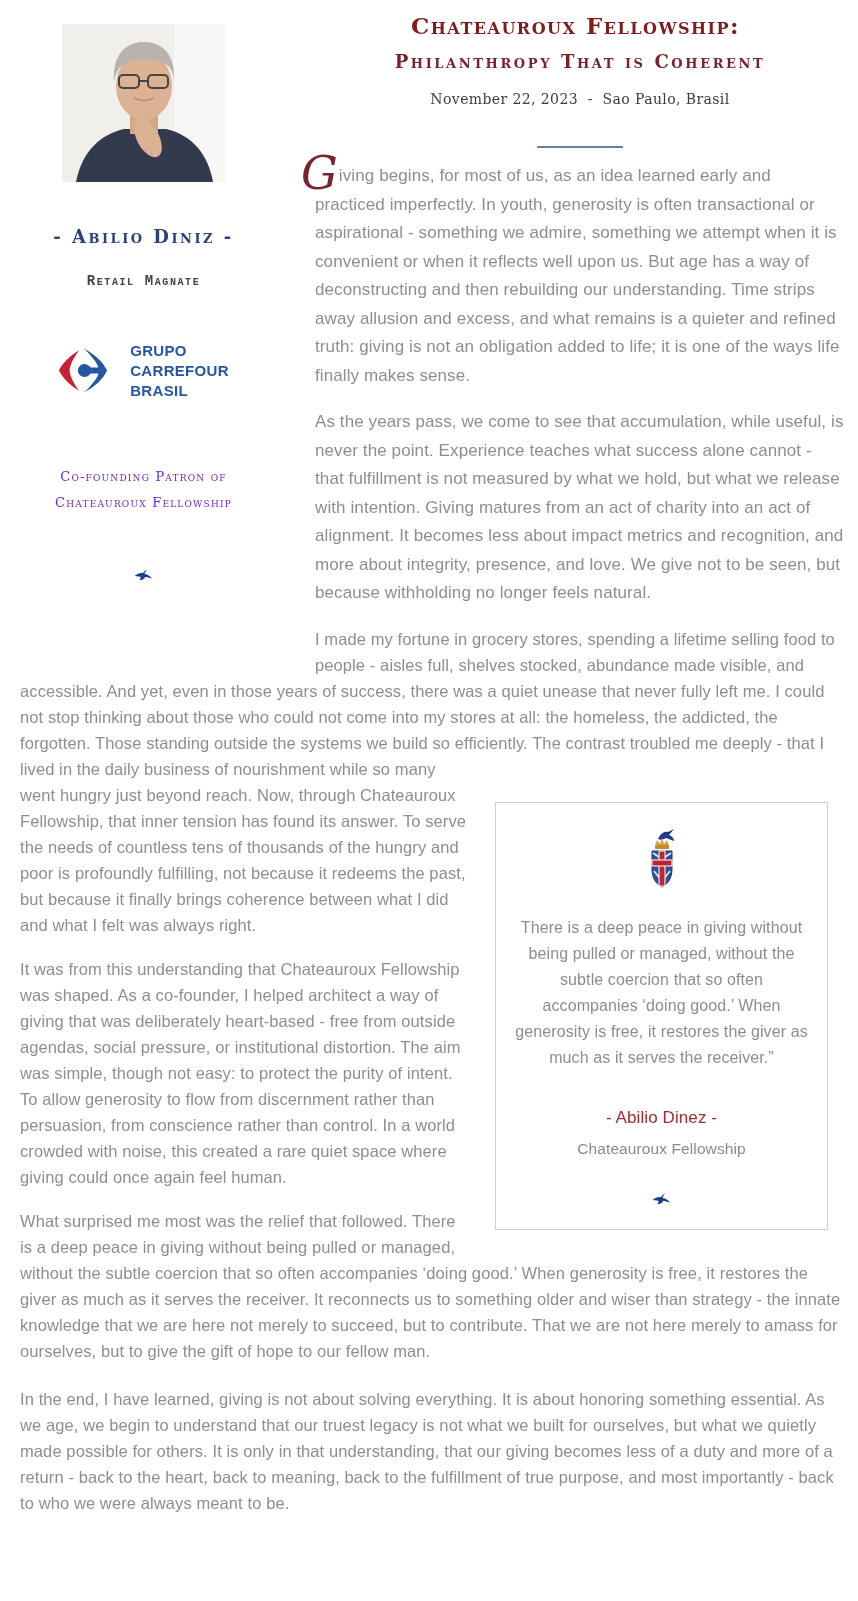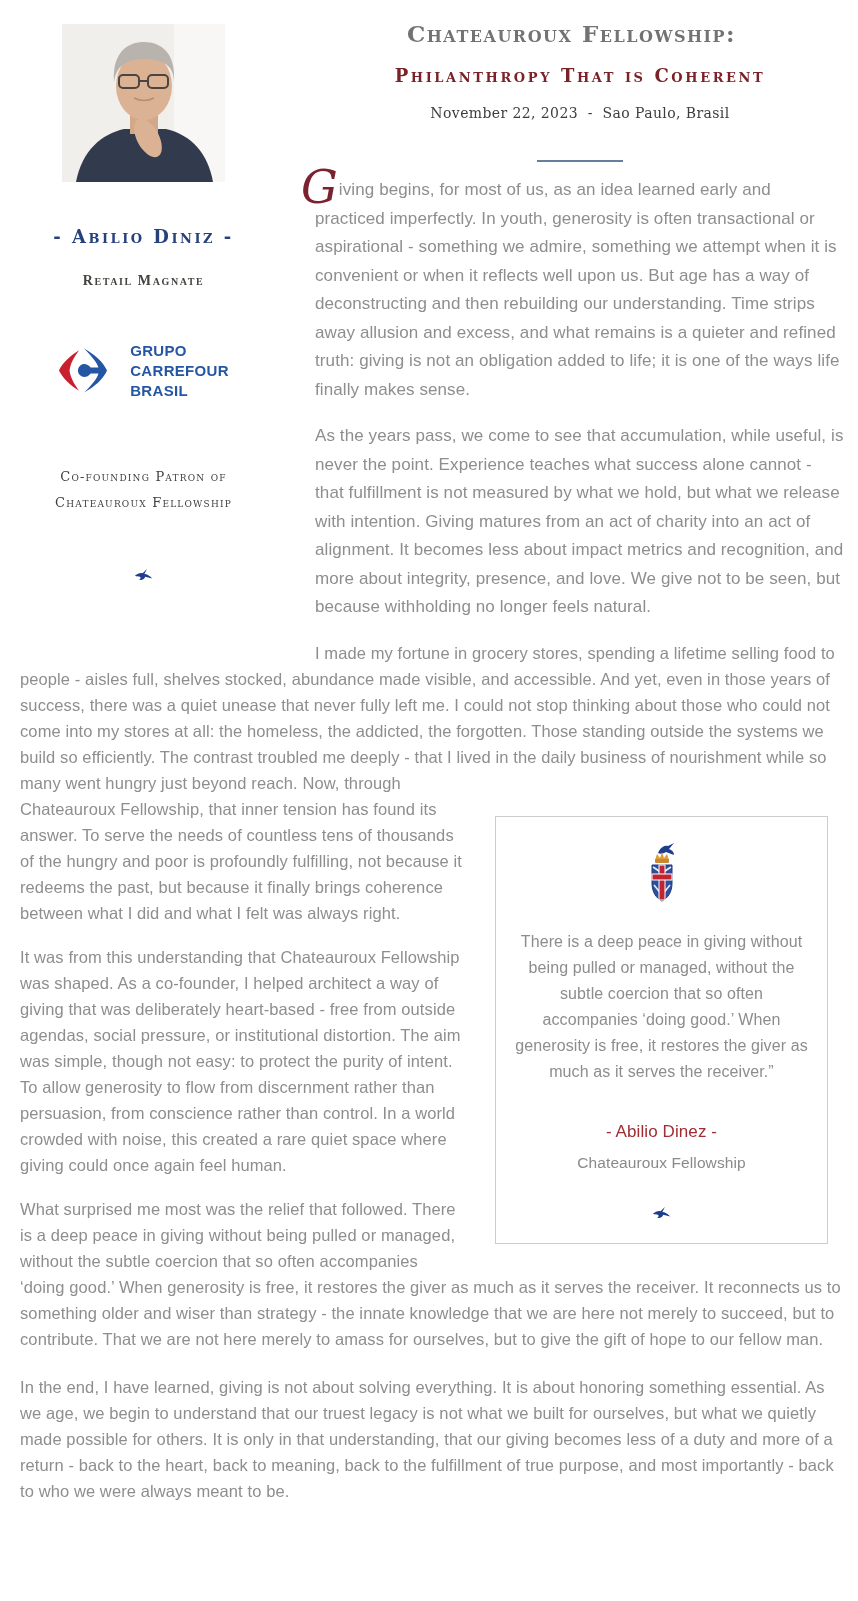--- a/index.html
+++ b/index.html
@@ -5,35 +5,35 @@
   html,body { margin:0; padding:0; background:#ffffff; }
   body { width:858px; }
   .page { padding:0 13px 30px 20px; font-family:"Liberation Sans", sans-serif; }
 
   
   .sidebar { float:left; width:247px; padding-right:48px; min-height:658px; text-align:center; }
   .photo { width:163px; height:158px; margin:24px auto 0; }
   .photo svg { display:block; }
   .author-name { font-family:"DejaVu Serif", serif; font-variant:small-caps; font-weight:700;
                  color:#27417b; font-size:18px; letter-spacing:2.5px; margin-top:44px;text-align:center; }
-  .author-role { font-family:Liberation Serif, serif; font-variant:small-caps; font-weight:600;
+  .author-role { font-family:Liberation Mono, monospace; font-variant:small-caps; font-weight:600;
                  color:#45433f; font-size:14px; letter-spacing:1.6px; margin-top:26px; }
   .logo { margin-top:52px; display:flex; align-items:center; justify-content:center; gap:22px; }
   .logo-mark svg { display:block; }
   .logo-text { font-size:15px; font-weight:bold; color:#2456a4; text-align:left;
                line-height:1.32; letter-spacing:0.3px; }
-  .patron { font-family:"DejaVu Serif", serif; font-variant:small-caps; color:#404040;
+  .patron { font-family:"DejaVu Serif", serif; font-variant:small-caps; color:#6d28d9;
             font-size:13px; letter-spacing:1.2px; line-height:2; margin-top:64px; }
   .bird { line-height:0; }
   .sidebar .bird { margin-top:52px; }
 
   
   header { text-align:center; padding-top:3px; }
-  h1 { font-family:"DejaVu Serif", serif; font-variant:small-caps; color:#737373;
-       font-size:23px; letter-spacing:1.5px; font-weight:700; margin:17px; line-height:1.2; }
+  h1 { font-family:"DejaVu Serif", serif; font-variant:small-caps; color:#7f1d1d;
+       font-size:23px; letter-spacing:1.5px; font-weight:700; margin:9px; line-height:1.2; }
   h2 { font-family:"DejaVu Serif", serif; font-variant:small-caps; color:#7b2128;
        font-size:18px; letter-spacing:2.6px; font-weight:700; margin:11px 0 0; line-height:1.2; }
   .dateline { font-family:"DejaVu Serif", serif; color:#3d3d3d; font-size:14px;
               margin-top:19px; letter-spacing:0.4px; }
   .divider-row { margin-top:36px; line-height:0; }
   .divider { display:inline-block; width:86px; height:2px; background:#64809f; }
 
   
   .para { color:#8e8e8e; font-size:16.5px; line-height:26px; margin:18px 0 0; letter-spacing:0.1px; }
   .para.intro { font-size:17px; line-height:28.5px; }

